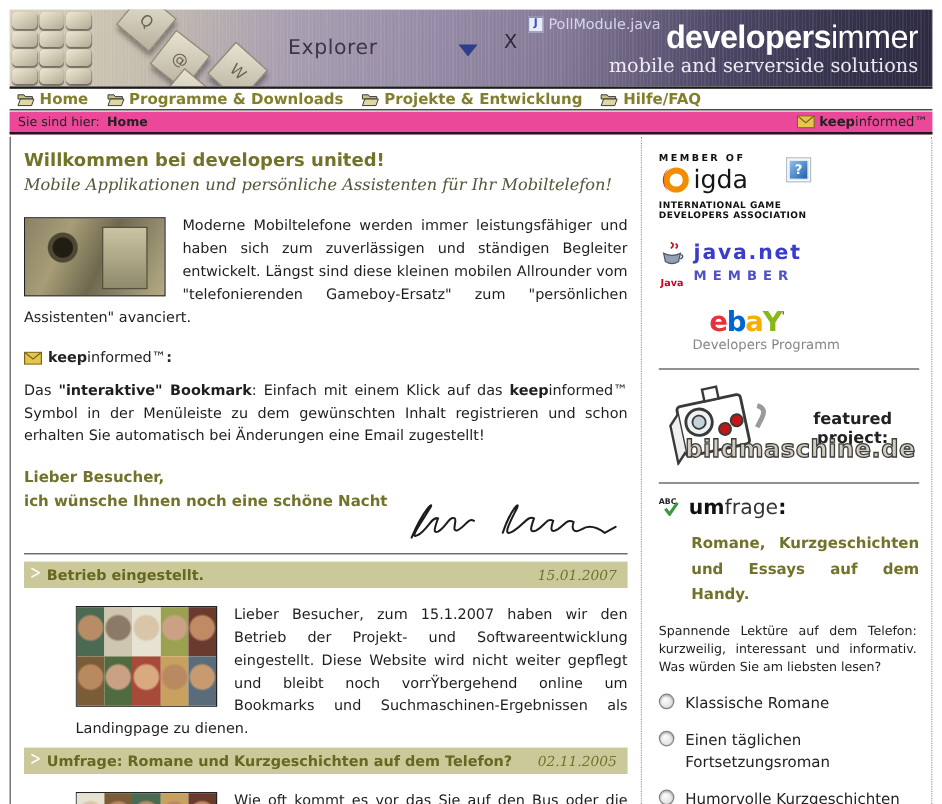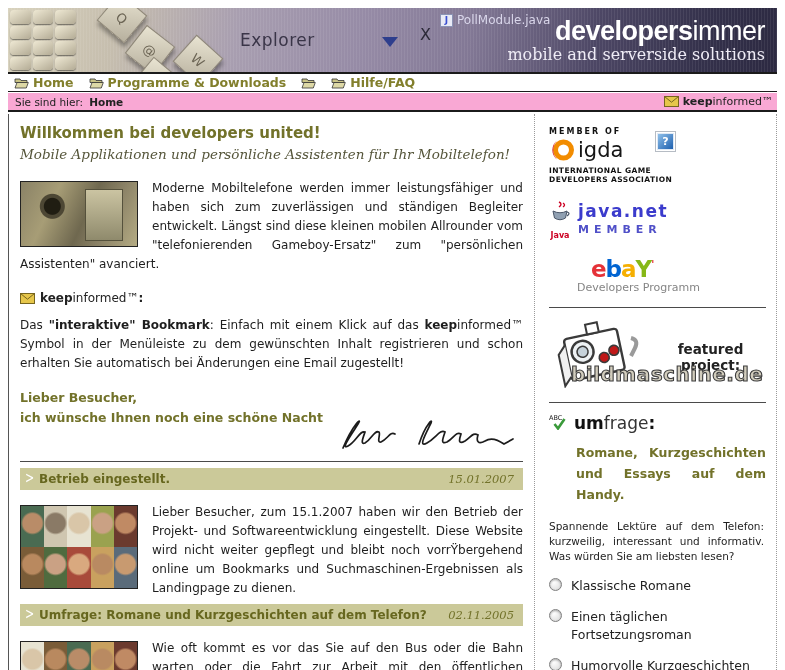--- a/index.html
+++ b/index.html
@@ -36,21 +36,21 @@
   .brand-line1 { font-size:27px; letter-spacing:-.5px; font-family:"Liberation Sans",sans-serif; }
   .brand-line1 b { font-weight:bold; }
   .brand-line1 span.light { font-weight:normal; }
   .tagline { font-family:"DejaVu Serif",serif; font-size:16px; color:#efecf6; margin-top:2px; }
   
   .nav { position:absolute; left:8px; top:72px; width:769px; height:20px; background:#fff;
     border-top:2px solid #1b1b1b; border-bottom:1px solid #1b1b1b;
     display:flex; align-items:center; gap:15px; padding-left:6px; }
   .nav-item { display:flex; align-items:center; gap:4px; font-weight:bold; font-size:12.5px;
     color:#827f2c; cursor:pointer; text-decoration:none; }
-  .crumb { position:absolute; left:8px; top:93px; width:769px; height:19px; background:#f9a8d4;
+  .crumb { position:absolute; left:8px; top:93px; width:769px; height:19px; background:#ec4899;
     border-bottom:2px solid #1b1b1b; display:flex; align-items:center; gap:6px;
     font-size:10.5px; padding:0 4px 0 7px; }
   .crumb .cur { font-weight:bold; }
   .ki-top { margin-left:auto; display:flex; align-items:center; gap:4px; font-size:11px; cursor:pointer; }
   .ki-top b { font-weight:bold; }
   
   .content { position:absolute; left:8px; top:114px; width:769px; height:556px; display:flex; }
   .main { width:527px; border-left:1px solid #555; border-right:1px dotted #9a9a9a;
     padding:8px 11px 0 11px; overflow:hidden; }
   .side { flex:1; position:relative; border-right:1px dotted #9a9a9a; padding:13px 8px 0 14px; overflow:hidden; }
@@ -71,21 +71,21 @@
   .greeting { margin-top:15px; position:relative; font-weight:bold; color:#72722a;
     font-size:12.5px; line-height:20px; min-height:62px; }
   .signature { position:absolute; right:6px; bottom:-6px; }
   .rule { border:0; border-top:1px solid #4a4a4a; margin:11px 0 6px; }
   .news-head { background:#cbc999; height:22px; display:flex; align-items:center;
     padding:0 9px 0 19px; position:relative; margin-top:3px; }
   .news-chev { position:absolute; left:5px; top:3px; color:#fff; font-size:11px; transform:scaleY(1.5); }
   .news-title { font-weight:bold; font-size:12px; color:#67671f; }
   .news-date { margin-left:auto; font-family:"DejaVu Serif",serif; font-style:italic;
     font-size:11.5px; color:#72722a; }
-  .news-body { margin-top:13px; overflow:hidden; margin-bottom:6px; }
+  .news-body { margin-top:13px; overflow:hidden; margin-bottom:6px;margin-left:43px; }
   .faces-img { float:left; width:118px; height:84px; border:1px solid #222; margin:2px 14px 2px 0;
     display:grid; grid-template-columns:repeat(5,1fr); grid-template-rows:1fr 1fr; }
   .faces-img i { display:block; }
   .f1{background:radial-gradient(circle at 50% 42%,#b98c68 0 36%,#4a6b52 44%);}
   .f2{background:radial-gradient(circle at 50% 42%,#8a7a66 0 36%,#cfc6b0 44%);}
   .f3{background:radial-gradient(circle at 50% 42%,#d9c6a8 0 36%,#e7e3d2 44%);}
   .f4{background:radial-gradient(circle at 50% 42%,#caa184 0 36%,#9aa24f 44%);}
   .f5{background:radial-gradient(circle at 50% 42%,#c08a64 0 36%,#6b3a2e 44%);}
   .f6{background:radial-gradient(circle at 50% 42%,#b9895f 0 36%,#7a5c38 44%);}
   .f7{background:radial-gradient(circle at 50% 42%,#caa184 0 36%,#4f6b3f 44%);}
@@ -113,21 +113,21 @@
   .ebay-dot{color:#e53238; font-size:10px; vertical-align:super;}
   .ebay-sub { color:#858585; font-size:11px; margin:2px 0 0 -14px; }
   .side-rule { border:0; border-top:1px solid #4a4a4a; margin:13px 2px 0 0; }
   .featured { position:relative; height:86px; margin-top:6px; cursor:pointer;text-align:center; }
   .featured-label { position:absolute; left:104px; top:27px; font-weight:bold; font-size:13.5px; color:#222; }
   .featured-name { position:absolute; left:22px; top:48px; font-size:20px; font-weight:bold;
     color:#d2cdbd; -webkit-text-stroke:1.1px #3d3d3d; letter-spacing:.5px; }
   .cam { position:absolute; left:2px; top:2px; }
   .poll-head { display:flex; align-items:center; gap:5px; margin-top:10px; }
   .abc-icon { position:relative; width:20px; height:18px; }
-  .abc-icon .abc-t { position:absolute; left:0; top:0; font-size:6.5px; font-weight:normal; color:#222; }
+  .abc-icon .abc-t { position:absolute; left:0; top:0; font-size:6.5px; font-weight:bold; color:#222; }
   .abc-icon svg { position:absolute; left:4px; top:4px; }
   .poll-title { font-size:17px; color:#333; }
   .poll-title b { color:#111; }
   .poll-sub { margin:9px 0 0 27px; font-weight:bold; font-size:12.5px; color:#72722a;
     text-align:justify; line-height:21px; width:190px; }
   .poll-intro { margin-top:14px; font-size:10.5px; line-height:15px; text-align:justify; color:#1e1e1e; padding-right:4px; }
   .opt { display:flex; align-items:flex-start; gap:9px; margin-top:13px; font-size:12.5px;
     line-height:18px; cursor:pointer; }
   .radio { width:13px; height:13px; border-radius:50%; border:1px solid #808080; flex:none; margin-top:1px;
     background:radial-gradient(circle at 35% 30%, #ffffff, #d8d8d8); box-shadow:inset 0 1px 2px rgba(0,0,0,.3); }
@@ -188,20 +188,21 @@
         <path d="M1 2 h5 l1 1.5 h6 v2 H1 Z" fill="#c9c386" stroke="#333" stroke-width="0.8"></path>
         <path d="M1 11 L3 5.5 H14.3 L12.3 11 Z" fill="#ddd8a6" stroke="#333" stroke-width="0.8"></path>
       </svg>
     <span>Programme &amp; Downloads</span>
   </a>
   <a class="nav-item">
     <svg width="15" height="12" viewBox="0 0 15 12">
         <path d="M1 2 h5 l1 1.5 h6 v2 H1 Z" fill="#c9c386" stroke="#333" stroke-width="0.8"></path>
         <path d="M1 11 L3 5.5 H14.3 L12.3 11 Z" fill="#ddd8a6" stroke="#333" stroke-width="0.8"></path>
       </svg>
+    <span>Projekte &amp; Entwicklung</span>
   </a>
   <a class="nav-item">
     <svg width="15" height="12" viewBox="0 0 15 12">
         <path d="M1 2 h5 l1 1.5 h6 v2 H1 Z" fill="#c9c386" stroke="#333" stroke-width="0.8"></path>
         <path d="M1 11 L3 5.5 H14.3 L12.3 11 Z" fill="#ddd8a6" stroke="#333" stroke-width="0.8"></path>
       </svg>
     <span>Hilfe/FAQ</span>
   </a>
 </div>
 

